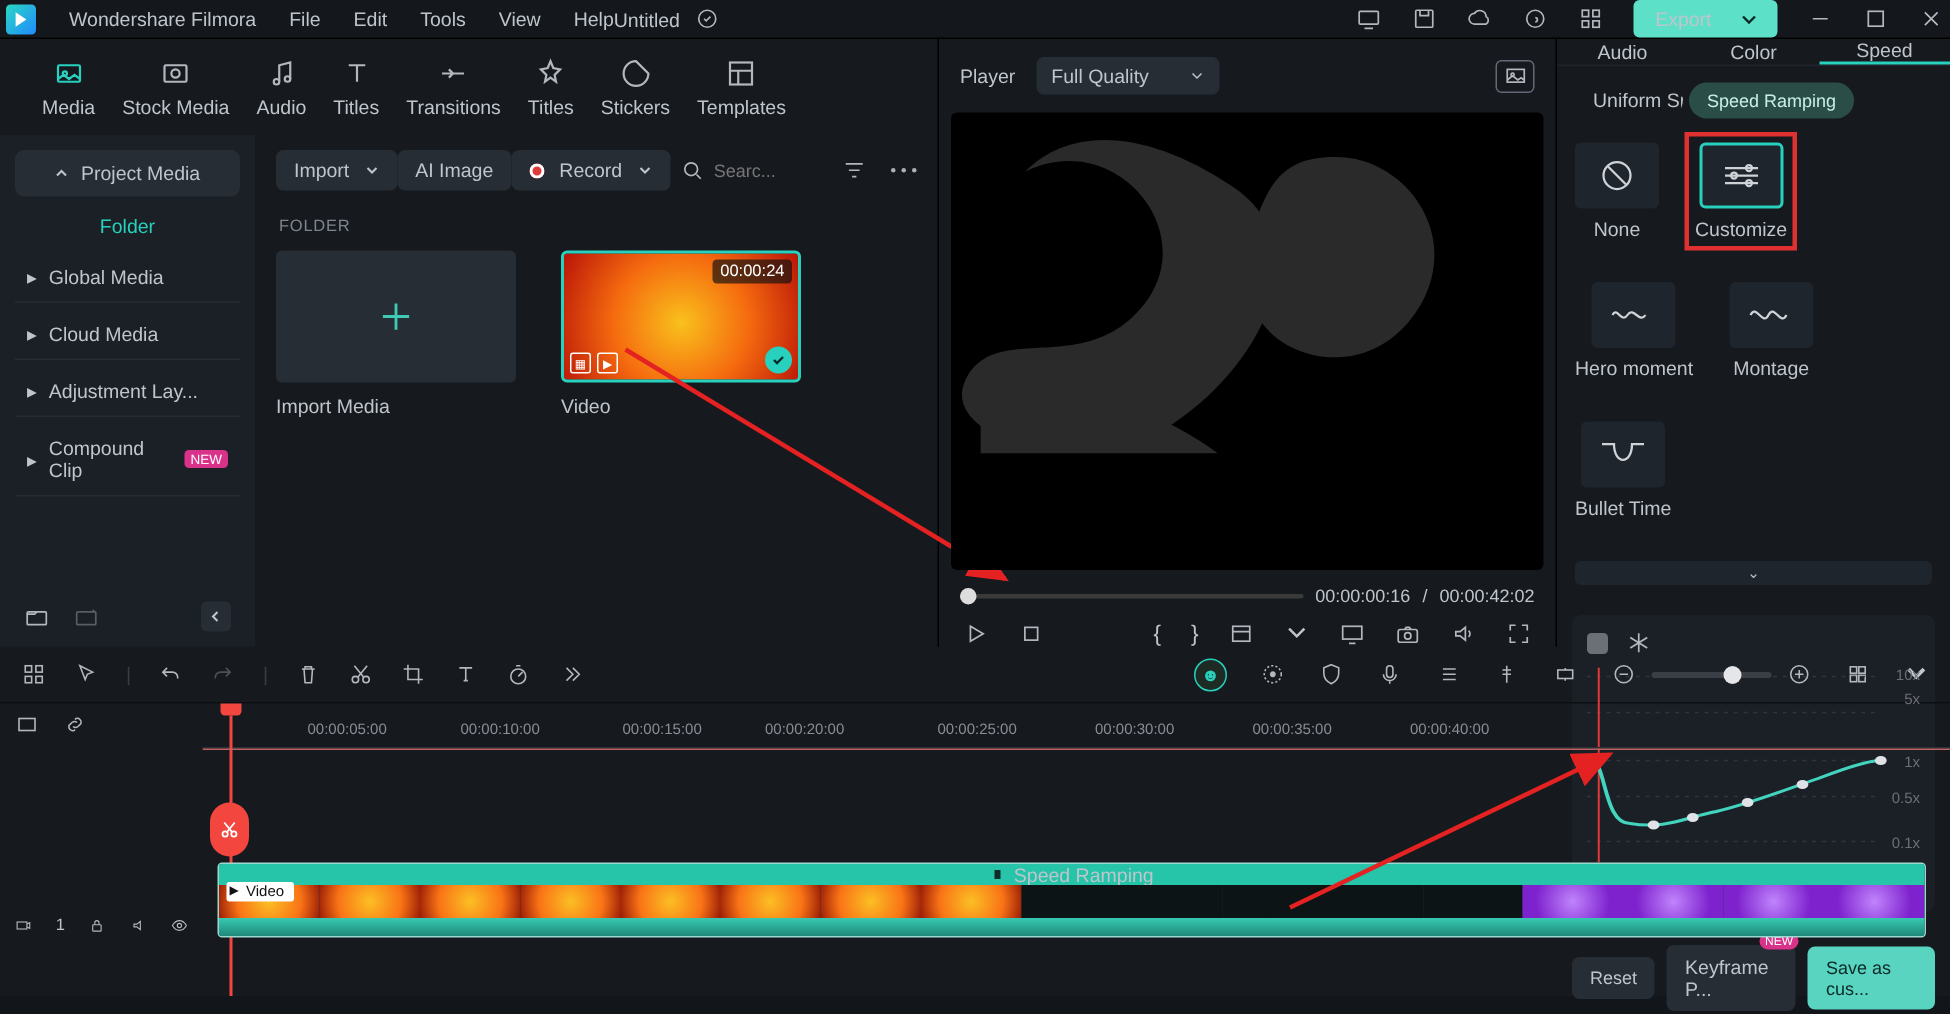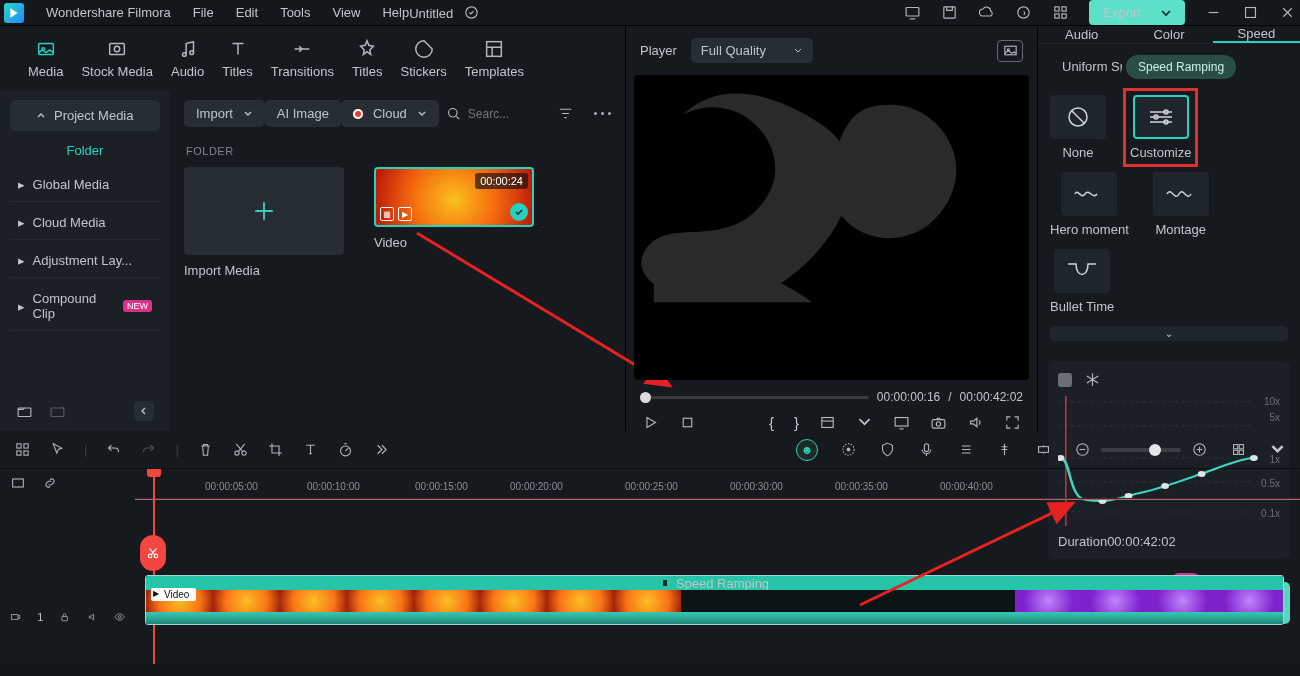--- a/index.html
+++ b/index.html
@@ -47,21 +47,21 @@
 .search{display:flex;align-items:center;gap:6px;margin-left:6px}
 .search input{background:transparent;border:none;outline:none;color:#fdba74;width:70px;font-size:12px}
 .more3{margin-left:auto;display:flex;gap:4px;cursor:pointer}
 .more3 span{width:3px;height:3px;border-radius:50%;background:#aab0b8}
 
 .sec-label{margin:18px 0 10px 2px;letter-spacing:.5px;font-size:11px;color:#7e858e}
 .thumbs{display:flex;gap:30px}
 .thumb{display:flex;flex-direction:column;gap:8px}
 .addbox{width:160px;height:88px;background:#272d34;border-radius:4px;display:flex;align-items:center;justify-content:center}
 .addbox svg{stroke:#3fc9b6;width:30px;height:30px}
-.vidbox{width:160px;height:60px;border:2px solid #28d0be;border-radius:4px;position:relative;overflow:hidden;background:radial-gradient(circle at 50% 55%,#f9c11c 0%,#f56a0f 50%,#b81307 100%)}
+.vidbox{width:160px;height:88px;border:2px solid #28d0be;border-radius:4px;position:relative;overflow:hidden;background:radial-gradient(circle at 50% 55%,#f9c11c 0%,#f56a0f 50%,#b81307 100%)}
 .dur{position:absolute;top:4px;right:4px;background:#111a;color:#fff;font-size:11px;padding:2px 5px;border-radius:3px}
 .okbadge{position:absolute;bottom:4px;right:4px;width:18px;height:18px;background:#28d0be;border-radius:50%;display:flex;align-items:center;justify-content:center}
 .miniicons{position:absolute;bottom:4px;left:4px;display:flex;gap:4px}
 .miniicons span{width:14px;height:14px;border:1px solid #fff;border-radius:2px;display:flex;align-items:center;justify-content:center;font-size:8px;color:#fff}
 
 
 .phead{display:flex;align-items:center;gap:14px;padding:4px 6px}
 .ddl{background:#272d34;border-radius:5px;padding:5px 10px;display:flex;align-items:center;gap:26px;cursor:pointer;width:122px;justify-content:space-between}
 .pimg-btn{margin-left:auto;border:1px solid #667;border-radius:4px;width:26px;height:22px;display:flex;align-items:center;justify-content:center}
 .pview{flex:1;background:#000;border-radius:4px;margin:8px 0;position:relative;overflow:hidden}
@@ -76,21 +76,21 @@
 .pctrlbar svg{width:17px;height:17px}
 .pctrlbar .gap{flex:1}
 
 
 .rtabs{display:flex;height:40px;border-bottom:1px solid #20252c}
 .rtab{flex:1;display:flex;align-items:center;justify-content:center;cursor:pointer}
 .rtab.active{color:#28d0be;border-bottom:2px solid #28d0be}
 .pillsrow{display:flex;gap:4px;padding:10px 12px;align-items:center}
 .pill2{padding:5px 12px;border-radius:14px;font-size:12px;cursor:pointer}
 .pill2.act{background:#2b4d48;color:#c7efe9}
-.presets{padding:6px 12px;display:flex;flex-wrap:wrap;gap:12px 24px;position:relative}
+.presets{padding:6px 12px;display:flex;flex-wrap:wrap;gap:28px 24px;position:relative}
 .preset{display:flex;flex-direction:column;align-items:center;gap:6px;cursor:pointer}
 .pbox{width:56px;height:44px;background:#1f252c;border-radius:4px;display:flex;align-items:center;justify-content:center}
 .pbox svg{width:34px;height:26px;stroke:#cfd3d8;fill:none;stroke-width:1.5}
 .preset.sel .pbox{border:2px solid #28d0be}
 .preset.sel{outline:3px solid #e03030;outline-offset:4px}
 .expand-line{width:100%;text-align:center;padding:2px;background:#1f252c;border-radius:4px;font-size:10px;cursor:pointer}
 
 .chartcard{margin:14px 10px;background:#1b2026;border-radius:6px;padding:10px}
 .chartcard .ctop{display:flex;gap:12px;align-items:center;margin-bottom:8px}
 .sqchk{width:14px;height:14px;border-radius:3px;background:#6b6f76}
@@ -313,21 +313,21 @@
               <span>Import</span>
               <svg width="10" height="10" viewBox="0 0 10 10">
                 <path d="M2 3l3 3 3-3" stroke="#bfc5cc" fill="none" stroke-width="1.4"></path>
               </svg>
             </div>
           <div class="pill">
               <span>AI Image</span>
             </div>
           <div class="pill">
               <span class="rec-dot"></span>
-              <span>Cloud</span>
+              <span>Record</span>
               <svg width="10" height="10" viewBox="0 0 10 10">
                 <path d="M2 3l3 3 3-3" stroke="#bfc5cc" fill="none" stroke-width="1.4"></path>
               </svg>
             </div>
           <div class="search">
               <svg class="ic" viewBox="0 0 24 24">
                 <circle cx="11" cy="11" r="6"></circle>
                 <path d="M20 20l-4-4"></path>
               </svg>
               <input placeholder="Searc..." style="">

